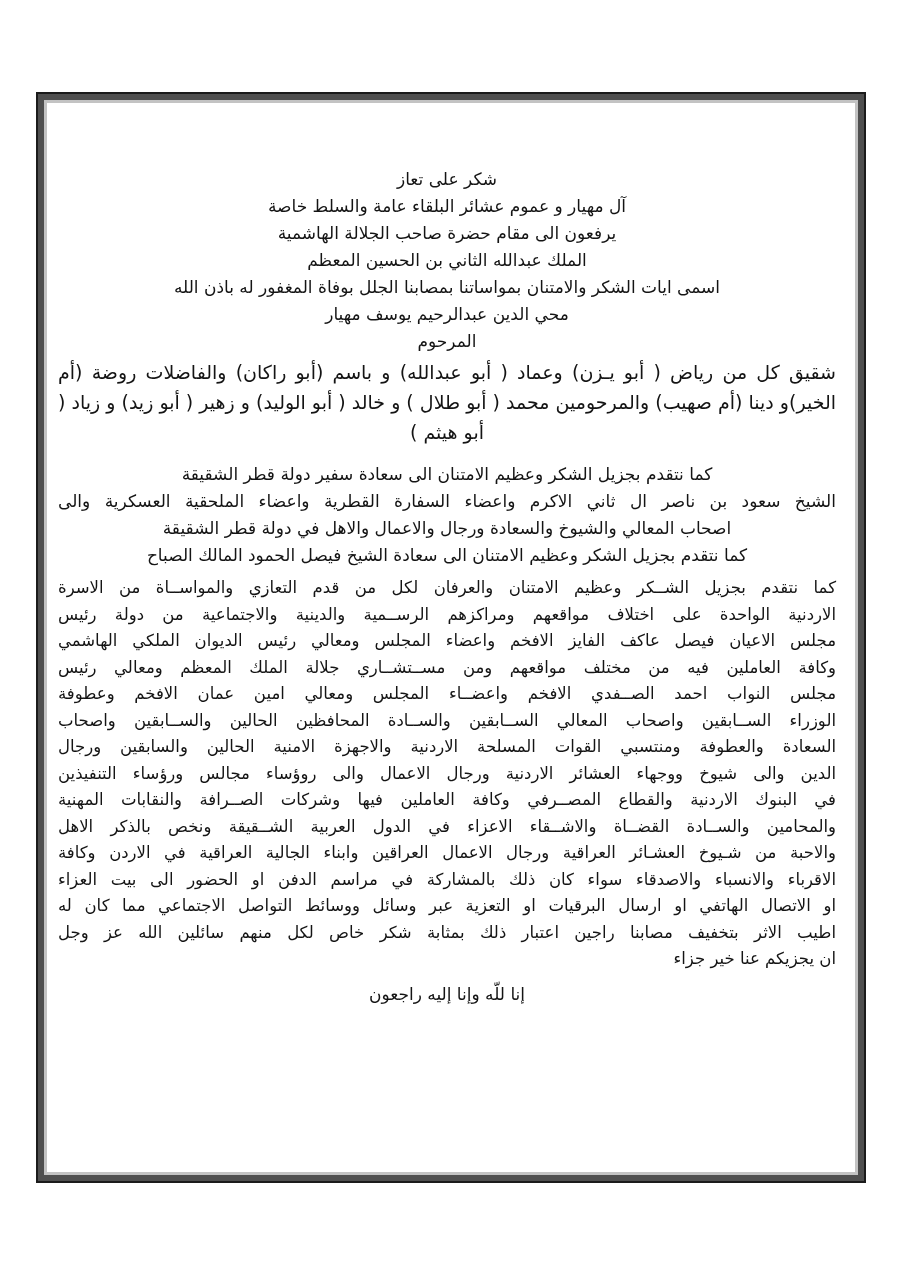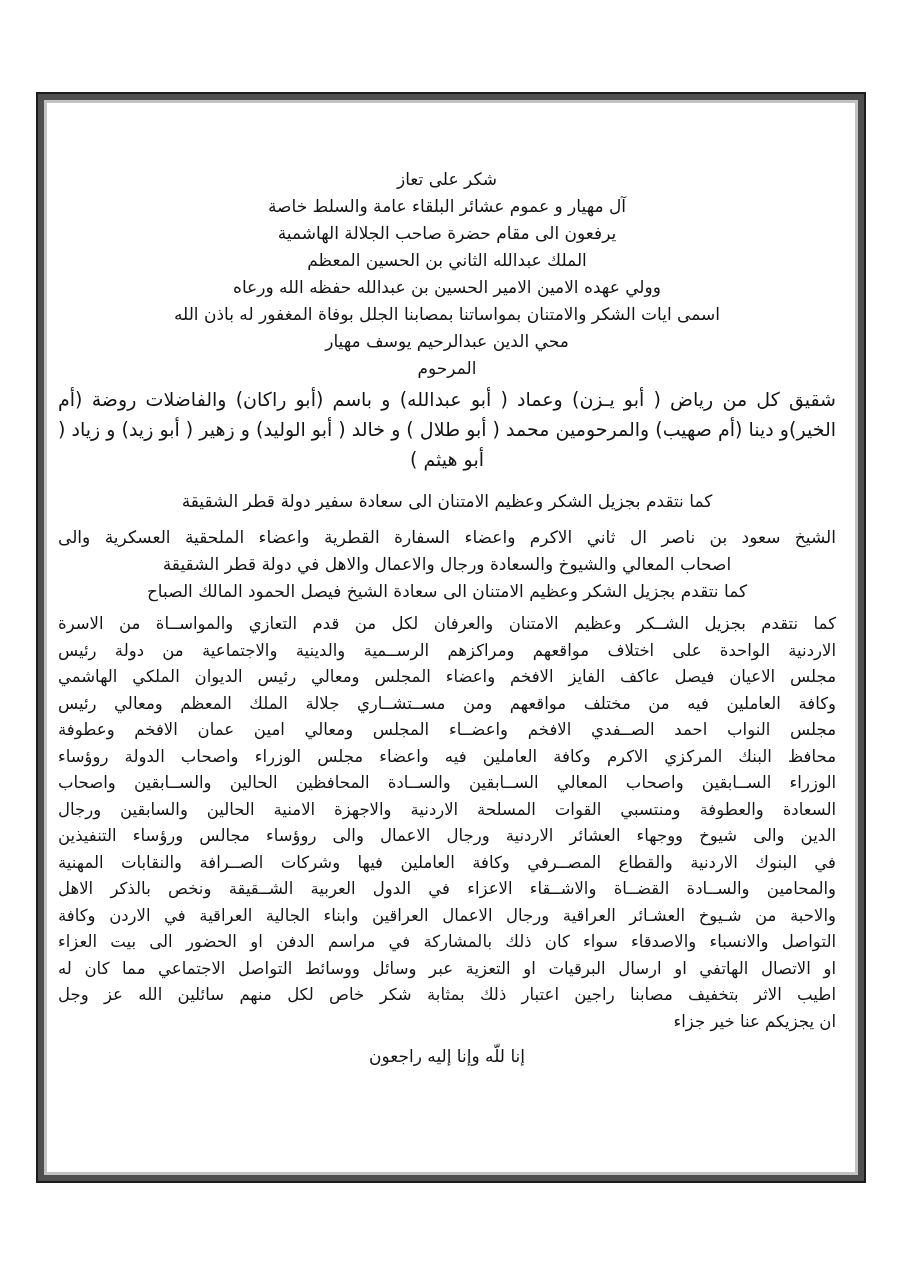--- a/index.html
+++ b/index.html
@@ -38,21 +38,20 @@
     text-align-last: center;
     margin-top: 2px;
   }
   .qatar { margin-top: 14px; }
   .qatar > div { font-size: 17px; line-height: 27px; }
   .kuwait { margin-top: 0; }
   .kuwait > div { font-size: 17px; line-height: 27px; }
   .jline {
     text-align: justify;
     text-align-last: justify;
-    margin-top: 9px;
   }
   .mainp { margin-top: 6px; }
   .mainp .jl {
     font-size: 16.5px;
     line-height: 26.5px;
     text-align: justify;
     text-align-last: justify;
   }
   .mainp .jl:last-child {
     text-align-last: right;
@@ -66,21 +65,20 @@
 </head>
 <body>
 
 <div class="page">
   <div class="frame">
 
     <div class="c t18">شكر على تعاز</div>
     <div class="c t18">آل مهيار و عموم عشائر البلقاء عامة والسلط خاصة</div>
     <div class="c t18">يرفعون الى مقام حضرة صاحب الجلالة الهاشمية</div>
     <div class="c t18 b">الملك عبدالله الثاني بن الحسين المعظم</div>
-    <div class="c t18 b">وولي عهده الامين الامير الحسين بن عبدالله حفظه الله ورعاه</div>
     <div class="c t18">اسمى ايات الشكر والامتنان بمواساتنا بمصابنا الجلل بوفاة المغفور له باذن الله</div>
     <div class="c t18 b">محي الدين عبدالرحيم  يوسف مهيار</div>
     <div class="c t18">المرحوم</div>
 
     <div class="siblings b">شقيق كل من رياض ( أبو يـزن) وعماد ( أبو عبدالله) و باسم (أبو راكان) والفاضلات روضة (أم الخير)و دينا (أم صهيب)  والمرحومين  محمد ( أبو طلال )  و  خالد ( أبو الوليد) و زهير ( أبو زيد)  و زياد ( أبو هيثم )</div>
 
     <section class="qatar">
       <div class="c">كما نتقدم بجزيل الشكر وعظيم الامتنان الى سعادة سفير دولة قطر الشقيقة</div>
       <div class="jline"><span class="b">الشيخ سعود بن ناصر ال ثاني الاكرم</span><span> واعضاء السفارة القطرية واعضاء الملحقية العسكرية والى</span></div>
       <div class="c">اصحاب المعالي والشيوخ والسعادة ورجال والاعمال والاهل في دولة قطر الشقيقة</div>
@@ -89,28 +87,27 @@
     <section class="kuwait">
       <div class="c"><span>كما نتقدم بجزيل الشكر وعظيم الامتنان الى سعادة </span><span class="b">الشيخ فيصل الحمود المالك الصباح</span></div>
     </section>
 
     <div class="mainp">
         <div class="jl">كما نتقدم بجزيل الشــكر وعظيم الامتنان والعرفان لكل من قدم التعازي والمواســاة من الاسرة</div>
         <div class="jl">الاردنية الواحدة على اختلاف مواقعهم ومراكزهم الرســمية والدينية والاجتماعية من دولة رئيس</div>
         <div class="jl">مجلس الاعيان فيصل عاكف الفايز الافخم واعضاء المجلس ومعالي رئيس الديوان الملكي الهاشمي</div>
         <div class="jl">وكافة العاملين فيه من مختلف مواقعهم  ومن مســتشــاري جلالة الملك المعظم  ومعالي رئيس</div>
         <div class="jl">مجلس النواب احمد الصــفدي الافخم واعضــاء المجلس  ومعالي امين عمان الافخم وعطوفة</div>
-        <div class="jl">محافظ البنك المركزي الاكرم  وكافة العاملين فيه واعضاء مجلس الوزراء واصحاب الدولة روؤساء</div>
         <div class="jl">الوزراء الســابقين واصحاب المعالي الســابقين والســادة المحافظين الحالين والســابقين واصحاب</div>
         <div class="jl">السعادة والعطوفة ومنتسبي القوات المسلحة الاردنية والاجهزة الامنية الحالين والسابقين ورجال</div>
         <div class="jl">الدين والى شيوخ ووجهاء العشائر الاردنية ورجال الاعمال والى  روؤساء مجالس ورؤساء التنفيذين</div>
         <div class="jl">في البنوك الاردنية والقطاع المصــرفي وكافة العاملين فيها وشركات الصــرافة  والنقابات المهنية</div>
         <div class="jl">والمحامين والســادة القضــاة والاشــقاء الاعزاء في الدول العربية الشــقيقة  ونخص بالذكر الاهل</div>
         <div class="jl">والاحبة من شـيوخ العشـائر العراقية ورجال الاعمال العراقين وابناء الجالية العراقية في الاردن وكافة</div>
-        <div class="jl">التواصل والانسباء والاصدقاء  سواء كان ذلك بالمشاركة في مراسم الدفن او الحضور الى بيت العزاء</div>
+        <div class="jl">الاقرباء والانسباء والاصدقاء  سواء كان ذلك بالمشاركة في مراسم الدفن او الحضور الى بيت العزاء</div>
         <div class="jl">او الاتصال الهاتفي او ارسال البرقيات او التعزية عبر وسائل ووسائط التواصل الاجتماعي مما كان له</div>
         <div class="jl">اطيب الاثر بتخفيف مصابنا راجين اعتبار ذلك بمثابة شكر خاص لكل منهم سائلين الله عز وجل</div>
         <div class="jl">ان يجزيكم عنا خير جزاء</div>
       </div>
 
     <div class="c closing">إنا للّه وإنا إليه راجعون</div>
 
   </div>
 </div>
 

